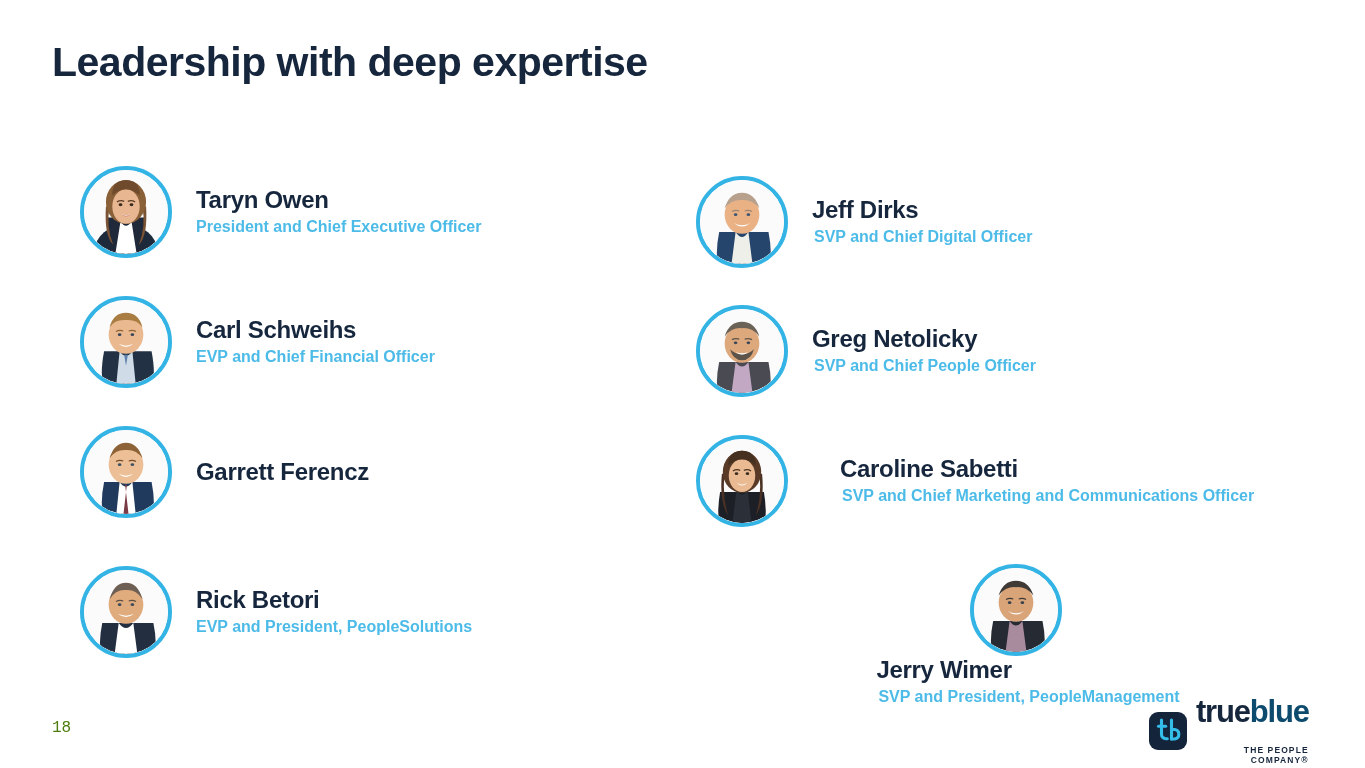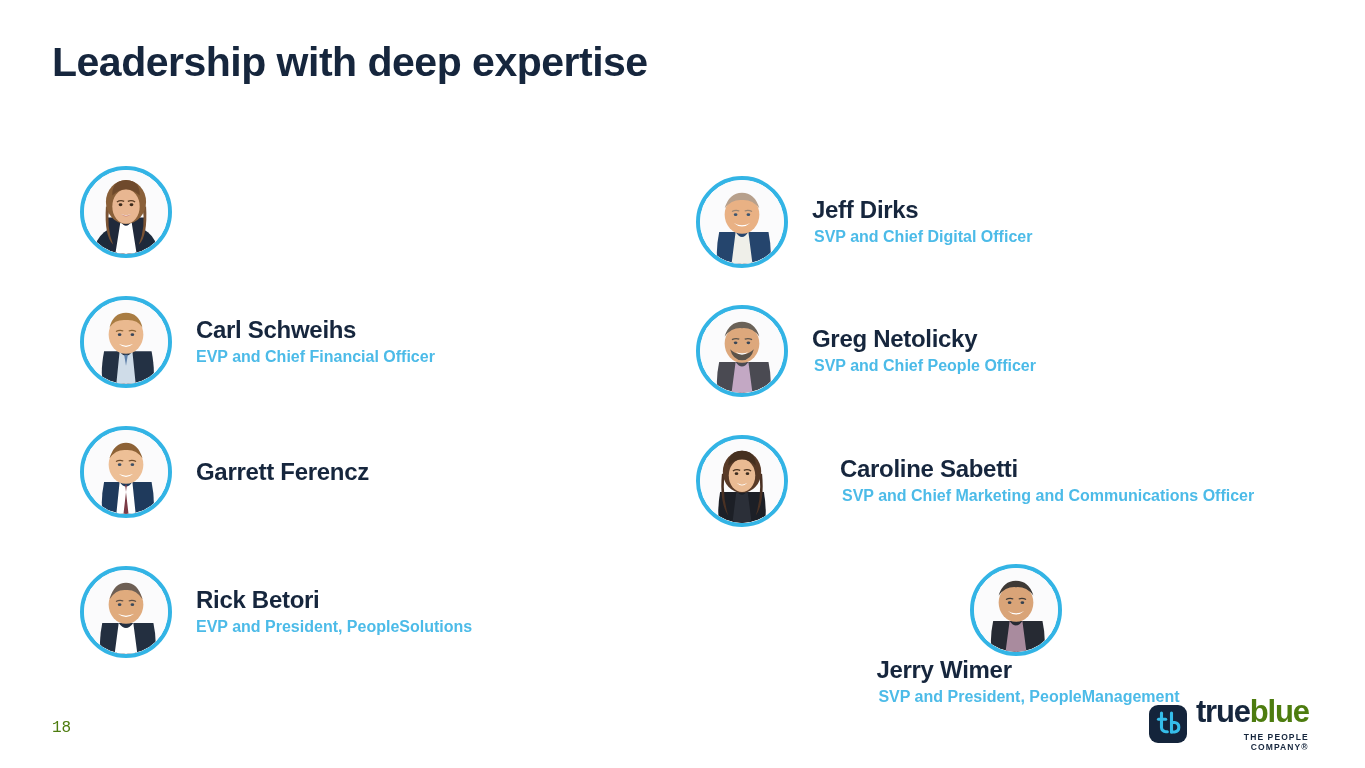--- a/index.html
+++ b/index.html
@@ -138,23 +138,23 @@
   }
   .logo-mark svg { position: absolute; inset: 0; }
   .logo-words { margin-left: 9px; position: relative; }
   .logo-wordmark {
     font-size: 31px;
     font-weight: bold;
     letter-spacing: -1.2px;
     line-height: 1;
   }
   .logo-true { color: #16263d; }
-  .logo-blue { color: #4d7c0f; }
+  .logo-blue { color: #0c4a6e; }
   .logo-tagline {
-    margin-top: 5px;
+    margin-top: 18px;
     font-size: 8.5px;
     font-weight: bold;
     letter-spacing: 1.1px;
     color: #16263d;
     text-align: right;
   }
 </style>
 </head>
 <body>
 
@@ -181,20 +181,24 @@
               <path d="M31 28 q15 -14 30 0 q1 -16 -15 -17 q-16 1 -15 17z" fill="#6f4a2c"></path>
               <ellipse cx="40" cy="38" rx="2.1" ry="1.6" fill="#3a2a1d"></ellipse>
               <ellipse cx="52" cy="38" rx="2.1" ry="1.6" fill="#3a2a1d"></ellipse>
               <path d="M36 35 q4 -2.5 8 -0.6" stroke="#5a3d24" stroke-width="1.3" fill="none"></path>
               <path d="M48 34.4 q4 -1.9 8 0.6" stroke="#5a3d24" stroke-width="1.3" fill="none"></path>
               <path d="M40 48 q6 5 12 0 q-6 3 -12 0z" fill="#ffffff"></path>
               <path d="M40 48 q6 6 12 0 q-6 4 -12 0z" fill="#b5534f" opacity="0.55"></path>
             </svg>
           </div>
         </div>
+        <div class="person-text">
+          <div class="person-name">Taryn Owen</div>
+          <div class="person-title">President and Chief Executive Officer</div>
+        </div>
       </div>
 
       <div class="person">
         <div class="avatar">
           <div class="photo">
             <svg viewBox="0 0 92 92" preserveAspectRatio="xMidYMid slice" aria-hidden="true">
               <rect width="92" height="92" fill="#fbfbfc"></rect>
               <path d="M22 56 q-5 26 0 40 h52 q5 -14 0 -40 z" fill="#233144"></path>
               <path d="M39 56 q7 10 14 0 l4 40 h-22 z" fill="#cfdce8"></path>
               <path d="M44 60 l2 12 l2 -12 z" fill="#5d7fa8"></path>

